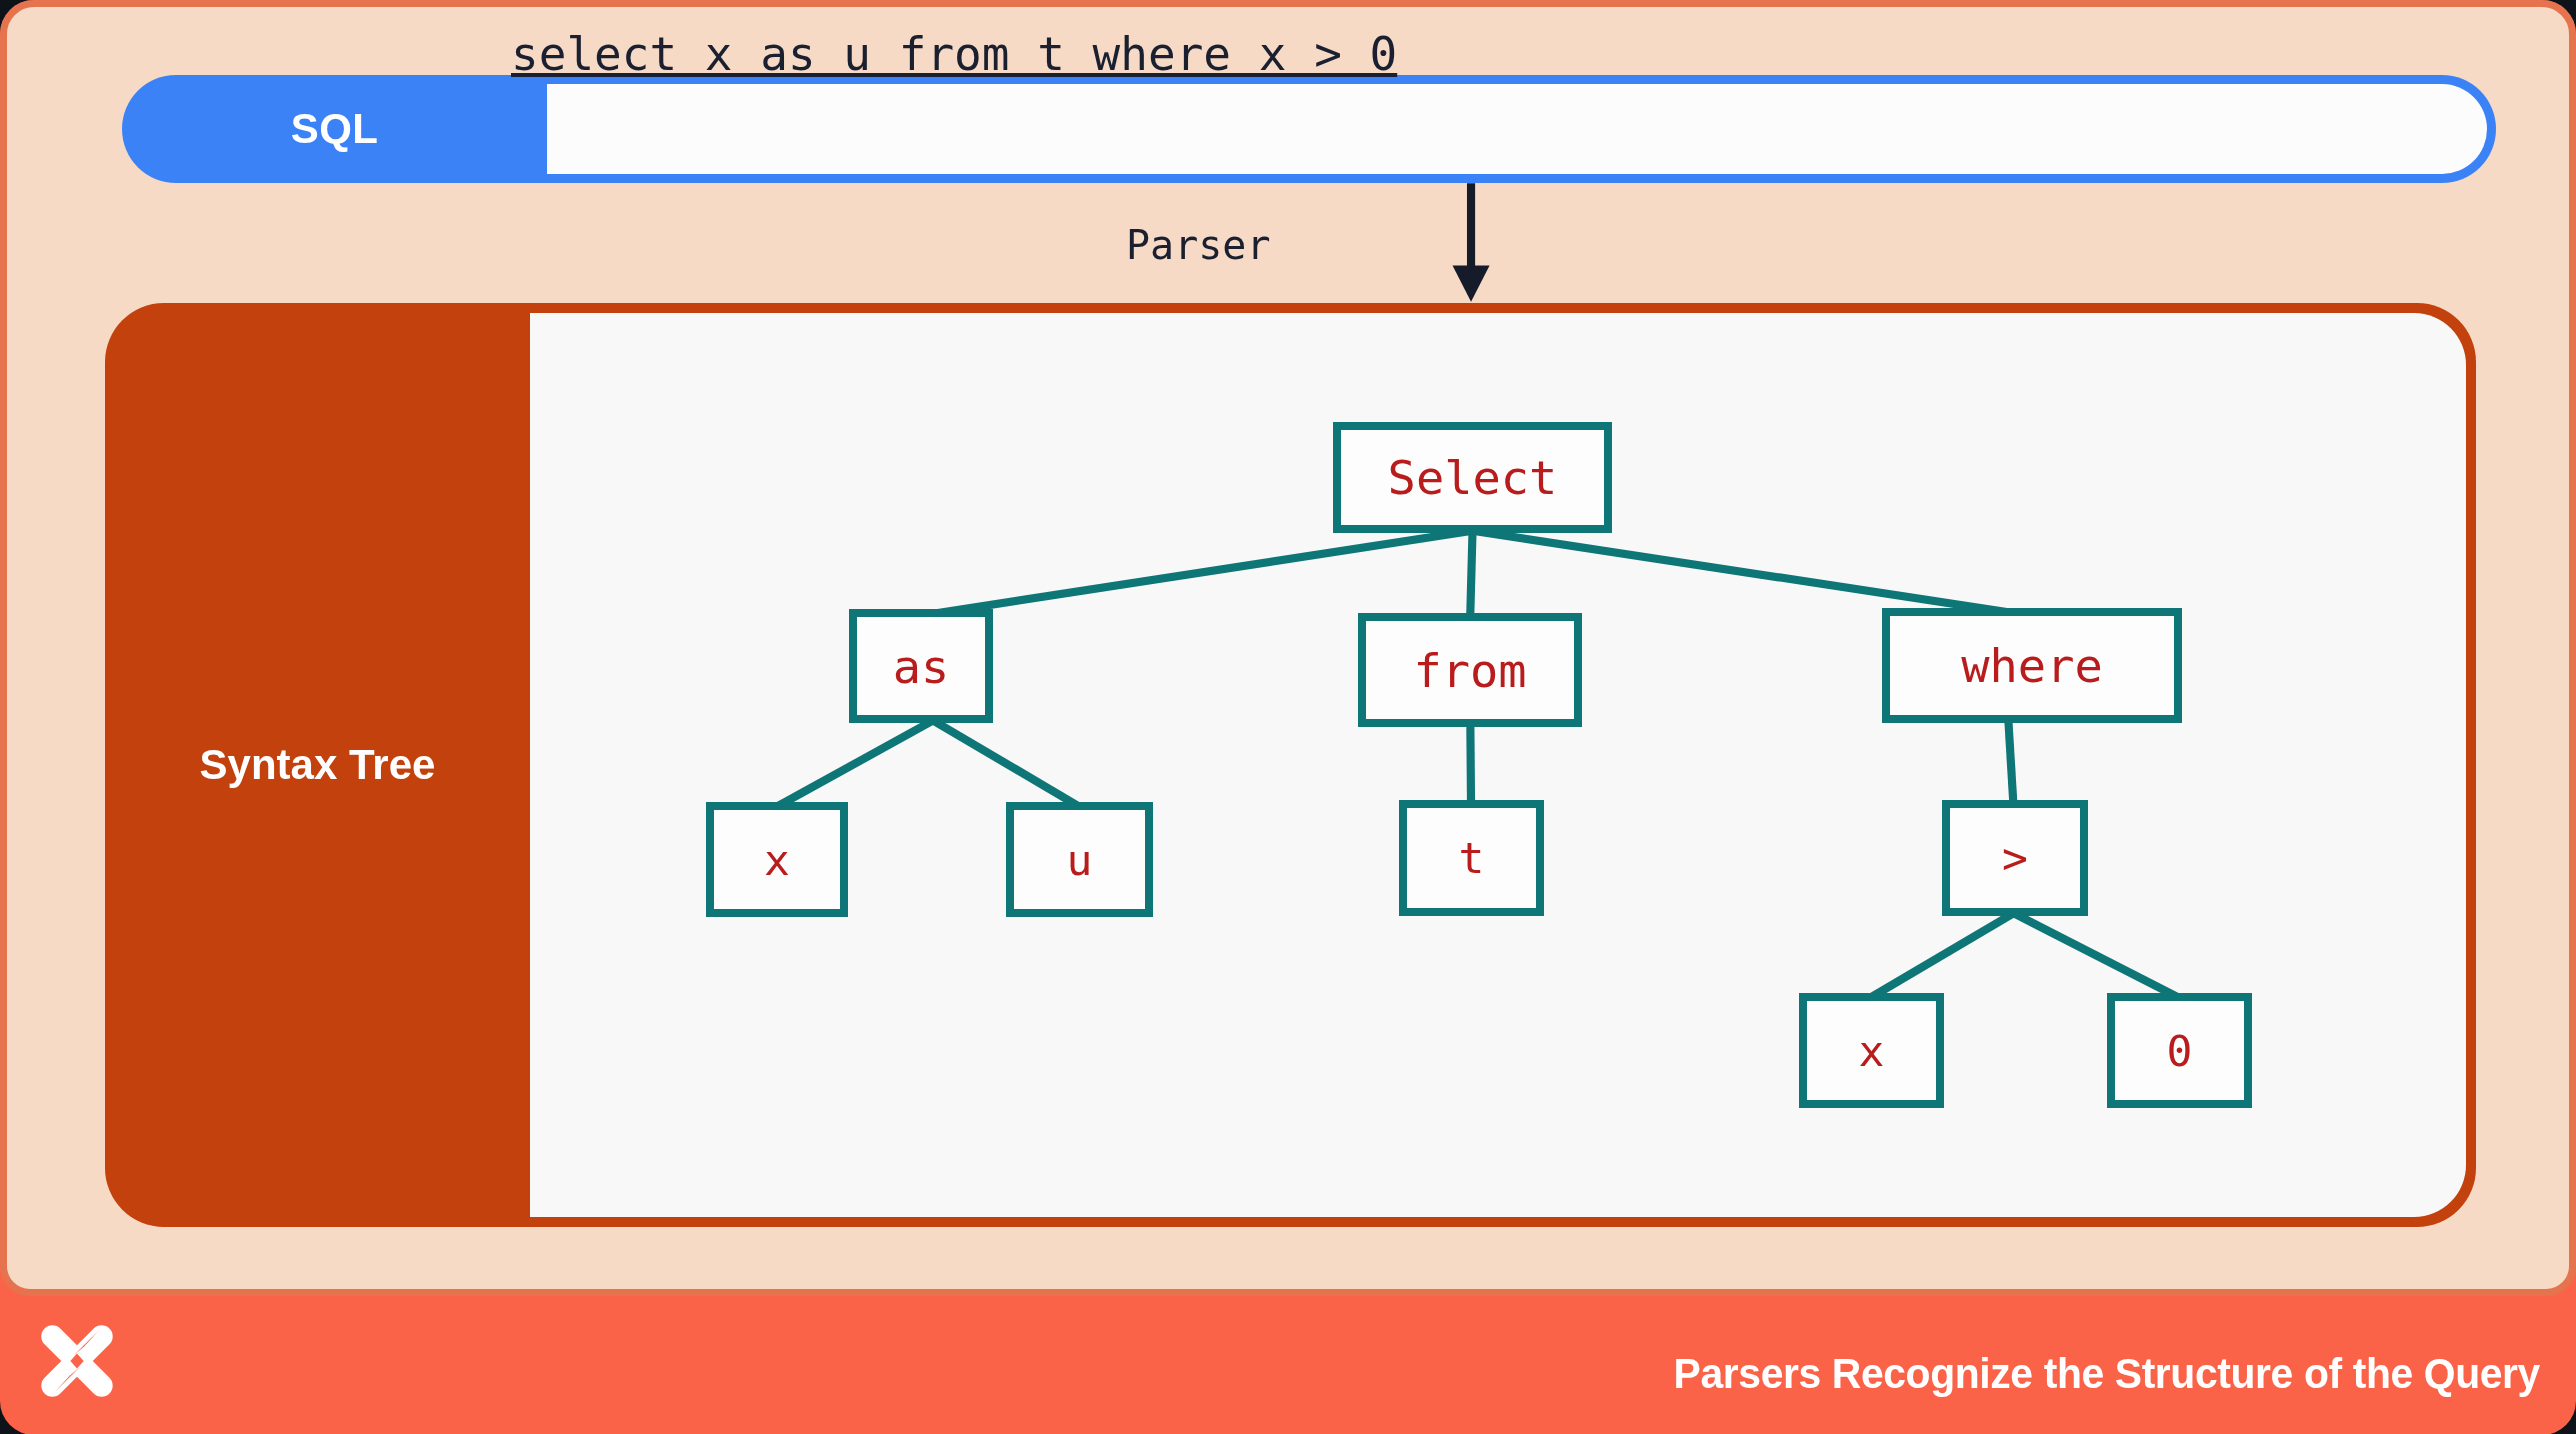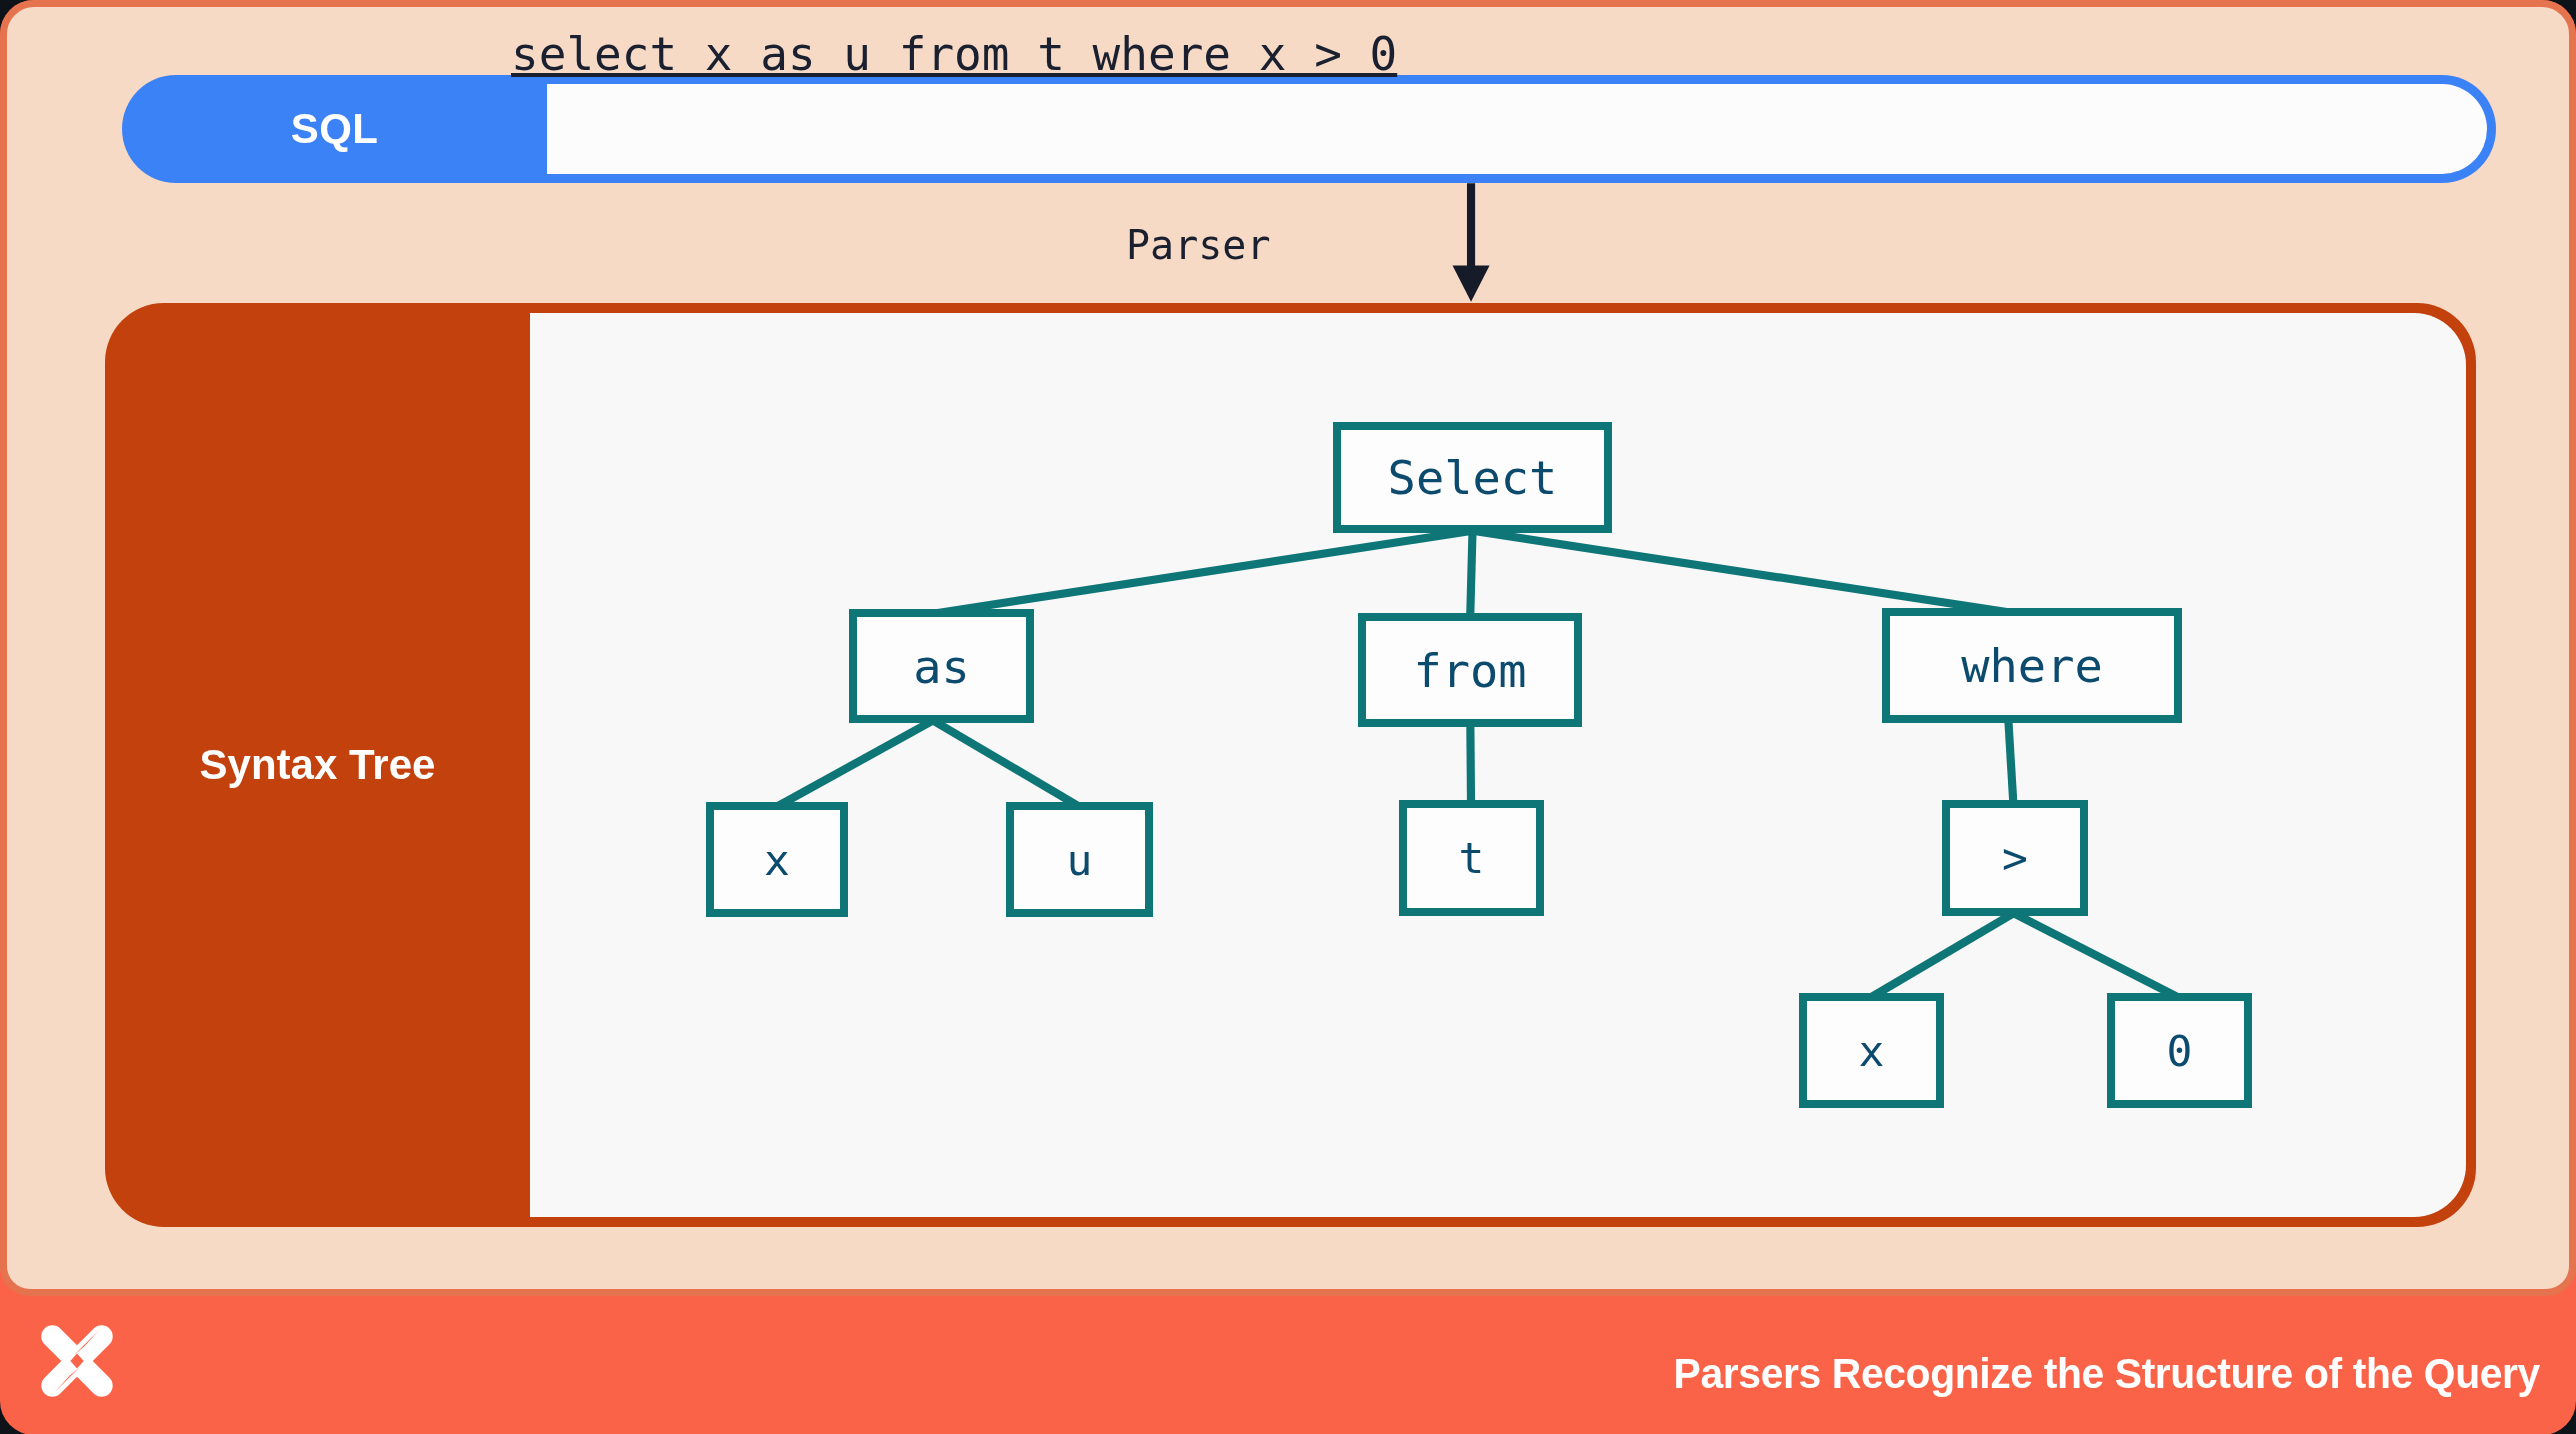--- a/index.html
+++ b/index.html
@@ -34,25 +34,25 @@
 
   
   svg.overlay{position:absolute;inset:0;width:2576px;height:1435px;z-index:3;pointer-events:none;}
   .edge{stroke:#0E7677;stroke-width:11;fill:none;}
   .arrow-line{stroke:#161B29;stroke-width:11;}
   .arrow-head{fill:#161B29;}
 
   
   .node{position:absolute;box-sizing:border-box;background:#FDFDFD;border:8.2px solid #0E7677;
         display:flex;align-items:center;justify-content:center;z-index:4;
-        font-family:"DejaVu Sans Mono",monospace;color:#0c4a6e;}
+        font-family:"DejaVu Sans Mono",monospace;color:#b91c1c;}
   .node.big{font-size:47px;}
   .node.small{font-size:43px;}
   .n-select{left:1333px;top:422px;width:279px;height:111px;}
-  .n-as{left:849px;top:609px;width:185px;height:114px;}
+  .n-as{left:849px;top:609px;width:144px;height:114px;}
   .n-from{left:1358px;top:613px;width:224px;height:114px;}
   .n-where{left:1882px;top:608px;width:300px;height:115px;}
   .n-x1{left:706px;top:802px;width:142px;height:115px;}
   .n-u{left:1006px;top:802px;width:147px;height:115px;}
   .n-t{left:1399px;top:800px;width:145px;height:116px;}
   .n-gt{left:1942px;top:800px;width:146px;height:116px;}
   .n-x2{left:1799px;top:993px;width:145px;height:115px;}
   .n-zero{left:2107px;top:993px;width:145px;height:115px;}
 
   

